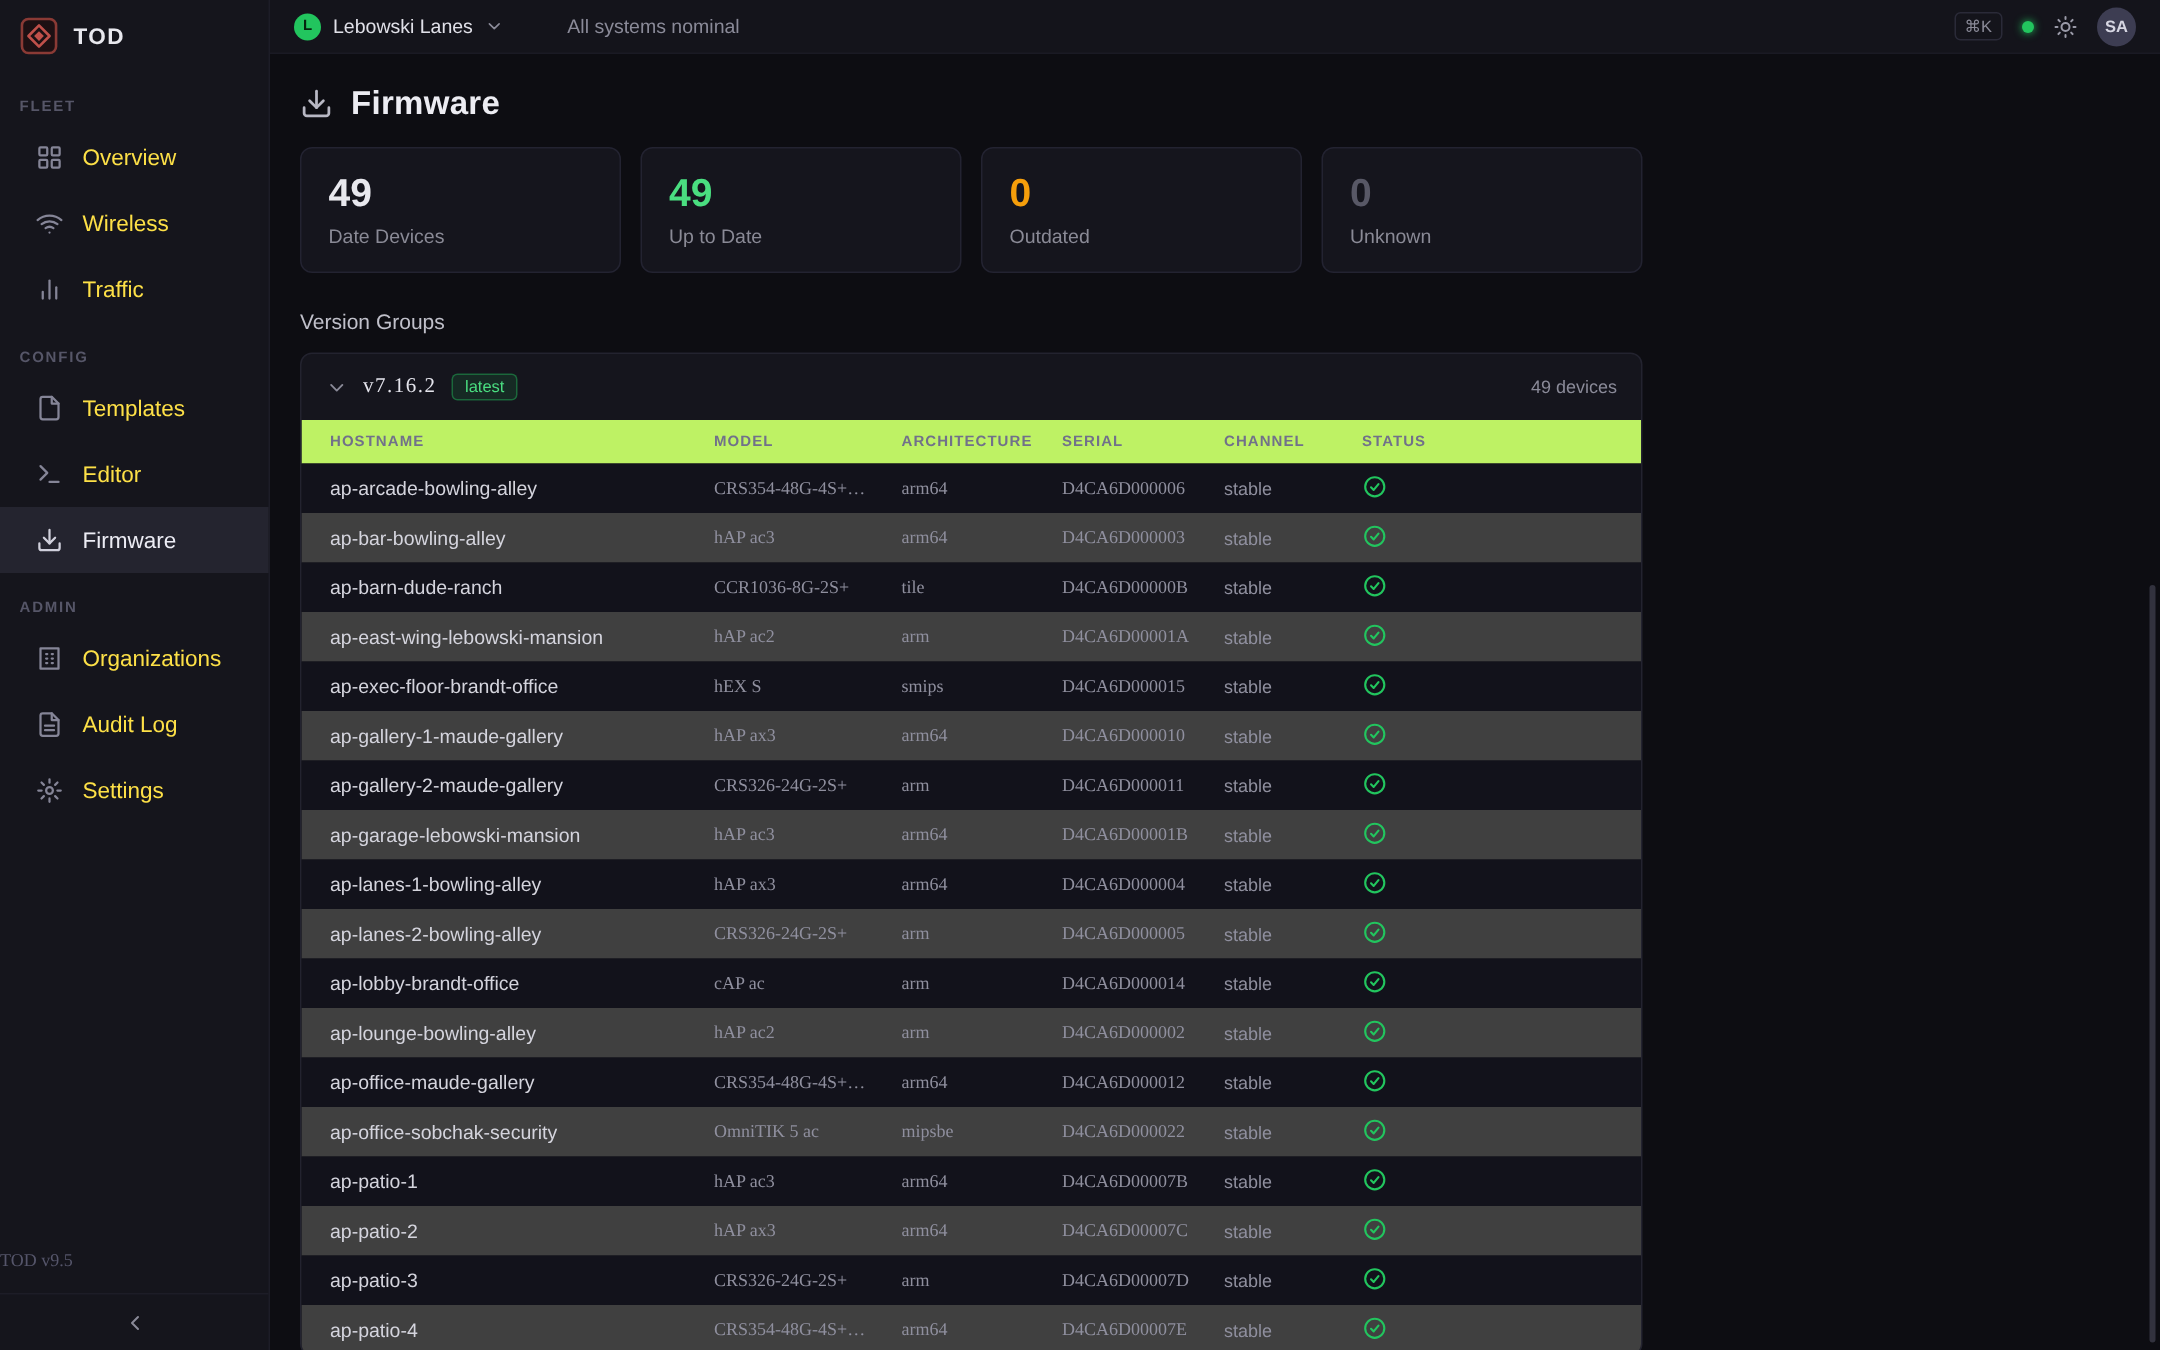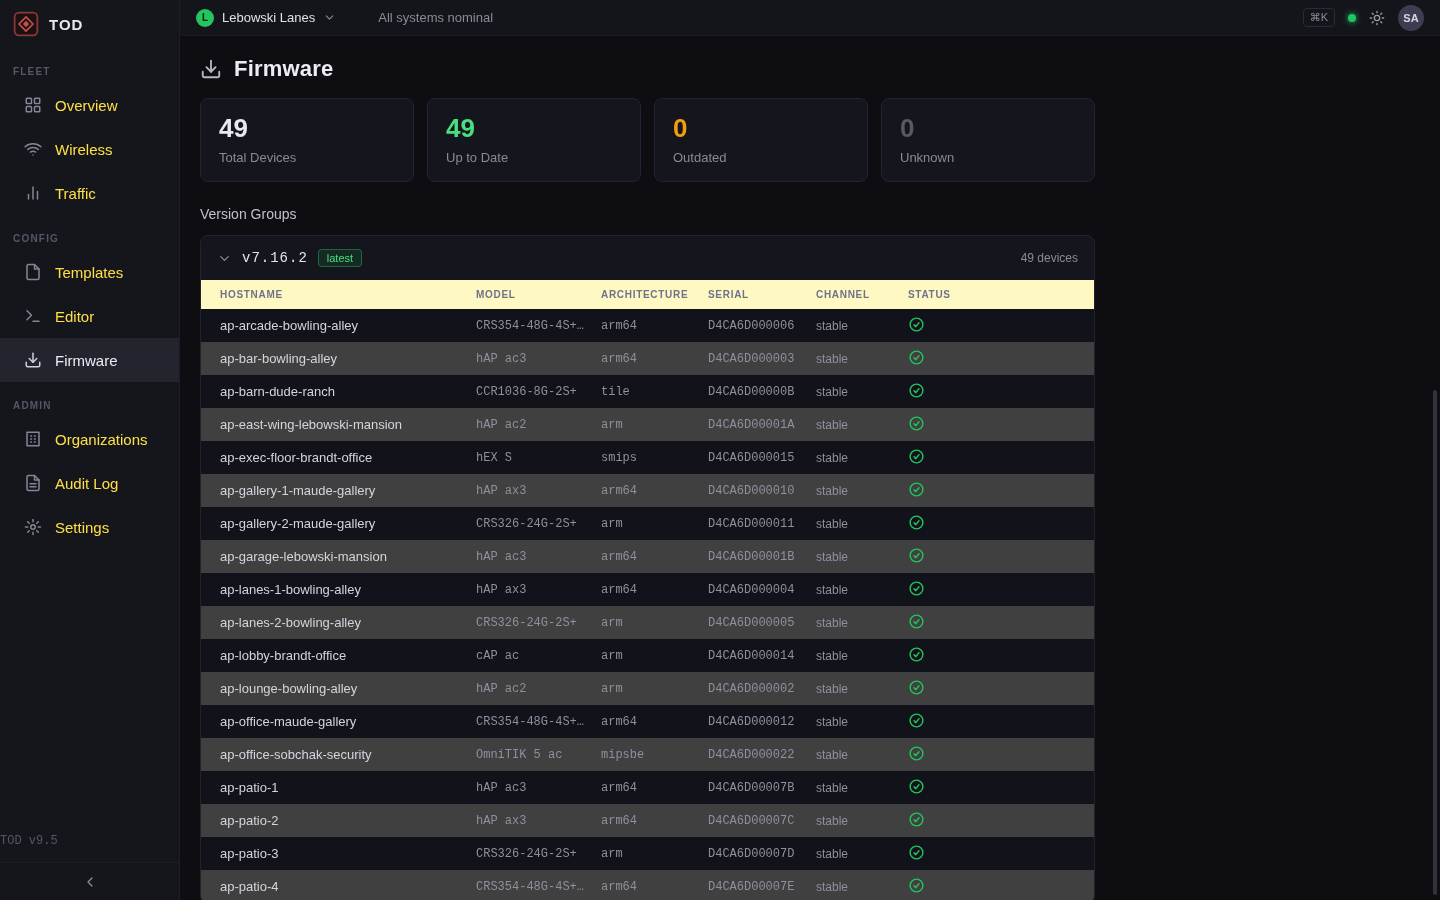--- a/index.html
+++ b/index.html
@@ -1,18 +1,18 @@
 <!DOCTYPE html>
 <html><head>
 <meta charset="utf-8">
 <style>
   * { margin:0; padding:0; box-sizing:border-box; }
   html,body { width:1440px; height:900px; overflow:hidden; background:#0d0d12;
     font-family:"Liberation Sans",sans-serif; color:#c8c8d2; }
-  .mono { font-family:Liberation Mono, monospace; }
+  .mono { font-family:Liberation Serif, serif; }
   .icn { display:inline-flex; align-items:center; justify-content:center; }
 
   
   #sidebar { position:fixed; left:0; top:0; width:180px; height:900px; background:#15151c;
     border-right:1px solid #1d1d27; display:flex; flex-direction:column; z-index:5; }
   .side-head { height:48px; display:flex; align-items:center; gap:10px; padding:0 13px; }
   .logo-box { width:26px; height:26px; }
   .app-name { font-size:15px; font-weight:bold; color:#e8e8ee; letter-spacing:1px; }
   #side-nav { flex:0 0 auto; }
   .sec-label { font-size:10px; font-weight:bold; letter-spacing:1.2px; color:#565668;
@@ -62,21 +62,21 @@
     border-radius:8px; overflow:hidden; }
   .panel-head { height:44px; display:flex; align-items:center; gap:10px; padding:0 16px;
     cursor:pointer; }
   .panel-head .icn { color:#8a8a98; }
   .ver { font-size:14px; color:#e4e4ec; letter-spacing:1px; }
   .badge { background:rgba(34,197,94,.12); border:1px solid rgba(34,197,94,.4); color:#4ade80;
     font-size:11px; padding:2px 8px; border-radius:4px; }
   .count { margin-left:auto; color:#8a8a98; font-size:12px; }
   .tgrid { display:grid; grid-template-columns:256px 125px 107px 108px 92px 1fr;
     align-items:center; padding-left:19px; }
-  #thead { height:29px; background:#fef9c3; font-size:10px; font-weight:bold;
+  #thead { height:29px; background:#bef264; font-size:10px; font-weight:bold;
     letter-spacing:.7px; color:#71718a; }
   .trow { height:33px; font-size:13px; cursor:default; }
   .trow.odd { background:#12121b; }
   .trow.even { background:#404040; }
   .host { color:#d4d4dd; }
   .dim { color:#8f8f9e; font-size:12px; }
   .ok { color:#22c55e; }
   #scroll-thumb { position:fixed; right:3px; top:390px; width:4px; height:505px;
     background:#32323e; border-radius:2px; }
 </style>
@@ -237,21 +237,21 @@
           <polyline points="7 10 12 15 17 10"></polyline>
           <line x1="12" y1="15" x2="12" y2="3"></line>
         </svg>
     </span>
     <h1>Firmware</h1>
   </div>
 
   <div id="stats">
       <div class="card">
         <div class="card-value" style="color: rgb(232, 232, 238);">49</div>
-        <div class="card-label">Total Devices</div>
+        <div class="card-label">Date Devices</div>
       </div>
       <div class="card">
         <div class="card-value" style="color: rgb(74, 222, 128);">49</div>
         <div class="card-label">Up to Date</div>
       </div>
       <div class="card">
         <div class="card-value" style="color: rgb(245, 158, 11);">0</div>
         <div class="card-label">Outdated</div>
       </div>
       <div class="card">

